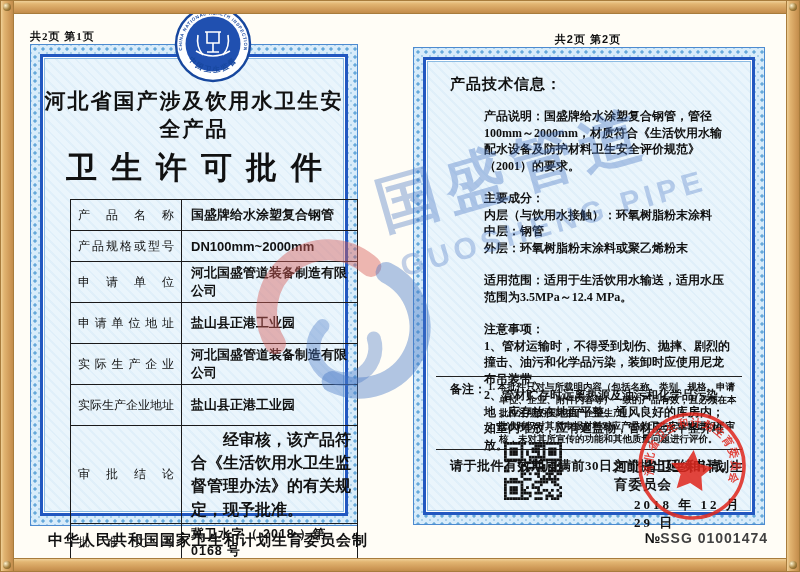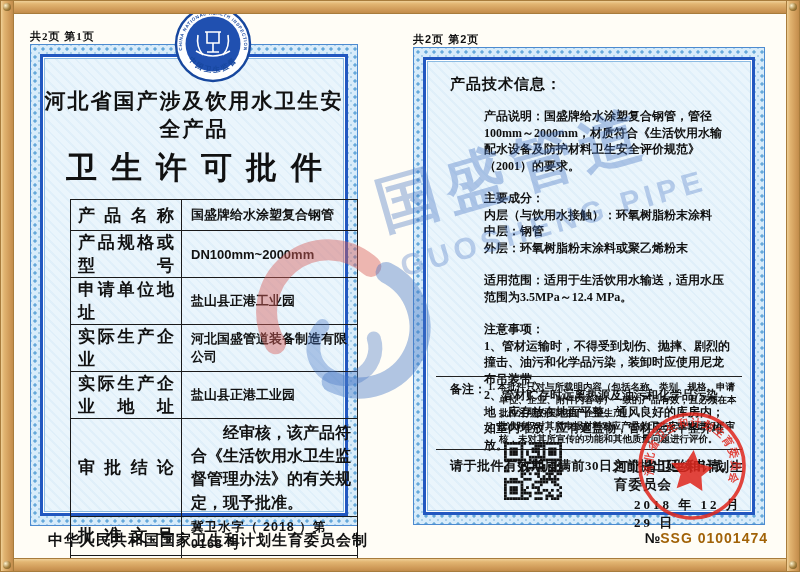--- a/index.html
+++ b/index.html
@@ -24,28 +24,28 @@
     background-size:8px 8px,8px 8px;background-position:0 0,4px 4px;padding:9px;box-sizing:border-box;}
   .page-inner{position:relative;width:100%;height:100%;box-sizing:border-box;
     border:3px solid #2257c0;box-shadow:inset 0 0 0 1px #ffffff,inset 0 0 0 2px #8cbbe2;
     background:#eaf5fc;
     background-image:repeating-linear-gradient(45deg,rgba(120,180,225,.09) 0 2px,transparent 2px 7px);}
   .page1{left:30px;top:44px;width:328px;height:482px;}
   .page2{left:413px;top:47px;width:352px;height:478px;}
   .page-ind{position:absolute;font-size:11px;font-weight:bold;letter-spacing:1px;
     font-family:"Liberation Sans","DejaVu Sans",sans-serif;}
   #p1-ind{left:30px;top:29px;width:360px;text-align:left;font-family:Liberation Serif, serif;}
-  #p2-ind{left:413px;top:32px;width:350px;text-align:left;}
+  #p2-ind{left:413px;top:32px;width:350px;text-align:center;}
   
   .title1{margin-top:30px;text-align:center;font-size:21px;font-weight:bold;letter-spacing:2px;}
   .title2{margin-top:4px;text-align:center;font-size:31px;font-weight:bold;letter-spacing:14px;text-indent:14px;}
   .cert-table{border-collapse:collapse;margin:10px 0 0 27px;width:288px;
     font-family:"Liberation Sans","DejaVu Sans",sans-serif;}
   .cert-table td{border:1.5px solid #1a1a1a;vertical-align:middle;}
-  .c-label{width:96px;font-size:17px;font-weight:bold;padding:0 7px;text-align:justify;text-align-last:justify;}
+  .c-label{width:96px;font-size:12px;font-weight:normal;padding:0 7px;text-align:justify;text-align-last:justify;}
   .c-value{font-size:13px;font-weight:bold;padding:2px 4px 2px 9px;}
   tr.r0 td,tr.r1 td,tr.r2 td{height:26px;}
   tr.r3 td,tr.r4 td,tr.r5 td,tr.r6 td{height:36px;}
   tr.r7 td{height:44px;}
   tr.r8 td,tr.r9 td{height:27px;}
   td.v7{font-size:16px;line-height:1.45;text-indent:2em;padding-right:6px;font-weight:bold;}
   td.v8{letter-spacing:1px;font-size:12.5px;}
   td.v9{text-align:center;letter-spacing:2px;}
   #p1-footer{position:absolute;left:48px;top:531px;font-size:15px;font-weight:bold;letter-spacing:1px;}
   
@@ -59,21 +59,21 @@
   .remark-label{font-size:12px;font-weight:bold;flex:0 0 38px;}
   .remark-lines{font-size:9.5px;line-height:13px;font-weight:bold;padding-right:4px;}
   .remark-lines .rl{text-indent:-11px;padding-left:11px;}
   .renewal{font-size:13px;font-weight:bold;margin:7px 0 0 14px;letter-spacing:.5px;}
   #qr{position:absolute;left:78px;top:382px;width:58px;height:58px;}
   #authority{position:absolute;left:188px;top:398px;font-size:13.5px;font-weight:bold;letter-spacing:1px;}
   #issue-date{position:absolute;left:208px;top:436px;font-size:13px;font-weight:bold;letter-spacing:3px;}
   #seal{position:absolute;left:210px;top:350px;width:112px;height:112px;opacity:.86;transform:rotate(6deg);z-index:3;}
   #serial{position:absolute;left:480px;top:530px;width:288px;text-align:right;font-size:14px;font-weight:bold;
     font-family:"Liberation Sans","DejaVu Sans",sans-serif;}
-  #serial .red{color:#a16207;letter-spacing:1px;}
+  #serial .red{color:#404040;letter-spacing:1px;}
   
   #emblem{position:absolute;left:174px;top:5px;width:78px;height:78px;z-index:2;}
   
   #watermark{position:absolute;left:255px;top:192px;width:480px;height:260px;transform:rotate(-16deg);transform-origin:60px 130px;pointer-events:none;z-index:2;}
   #wm-cn{position:absolute;left:152px;top:-4px;font-size:62px;font-weight:bold;letter-spacing:8px;color:rgba(64,112,192,.36);font-family:"Liberation Sans","DejaVu Sans",sans-serif;}
   #wm-en{position:absolute;left:158px;top:84px;font-size:30px;font-weight:bold;letter-spacing:5px;color:rgba(64,112,192,.32);font-family:"Liberation Sans","DejaVu Sans",sans-serif;}
   #wm-logo{position:absolute;left:-6px;top:40px;}
 </style>
 </head>
 <body>
@@ -90,20 +90,24 @@
         <div class="title2">卫生许可批件</div>
         <table class="cert-table">
           <tbody id="cert-tbody">
               <tr class="r0">
                 <td class="c-label">产品名称</td>
                 <td class="c-value v0">国盛牌给水涂塑复合钢管</td>
               </tr>
               <tr class="r2">
                 <td class="c-label">产品规格或型号</td>
                 <td class="c-value v2">DN100mm~2000mm</td>
+              </tr>
+              <tr class="r3">
+                <td class="c-label">申请单位</td>
+                <td class="c-value v3">河北国盛管道装备制造有限公司</td>
               </tr>
               <tr class="r4">
                 <td class="c-label">申请单位地址</td>
                 <td class="c-value v4">盐山县正港工业园</td>
               </tr>
               <tr class="r5">
                 <td class="c-label">实际生产企业</td>
                 <td class="c-value v5">河北国盛管道装备制造有限公司</td>
               </tr>
               <tr class="r6">

